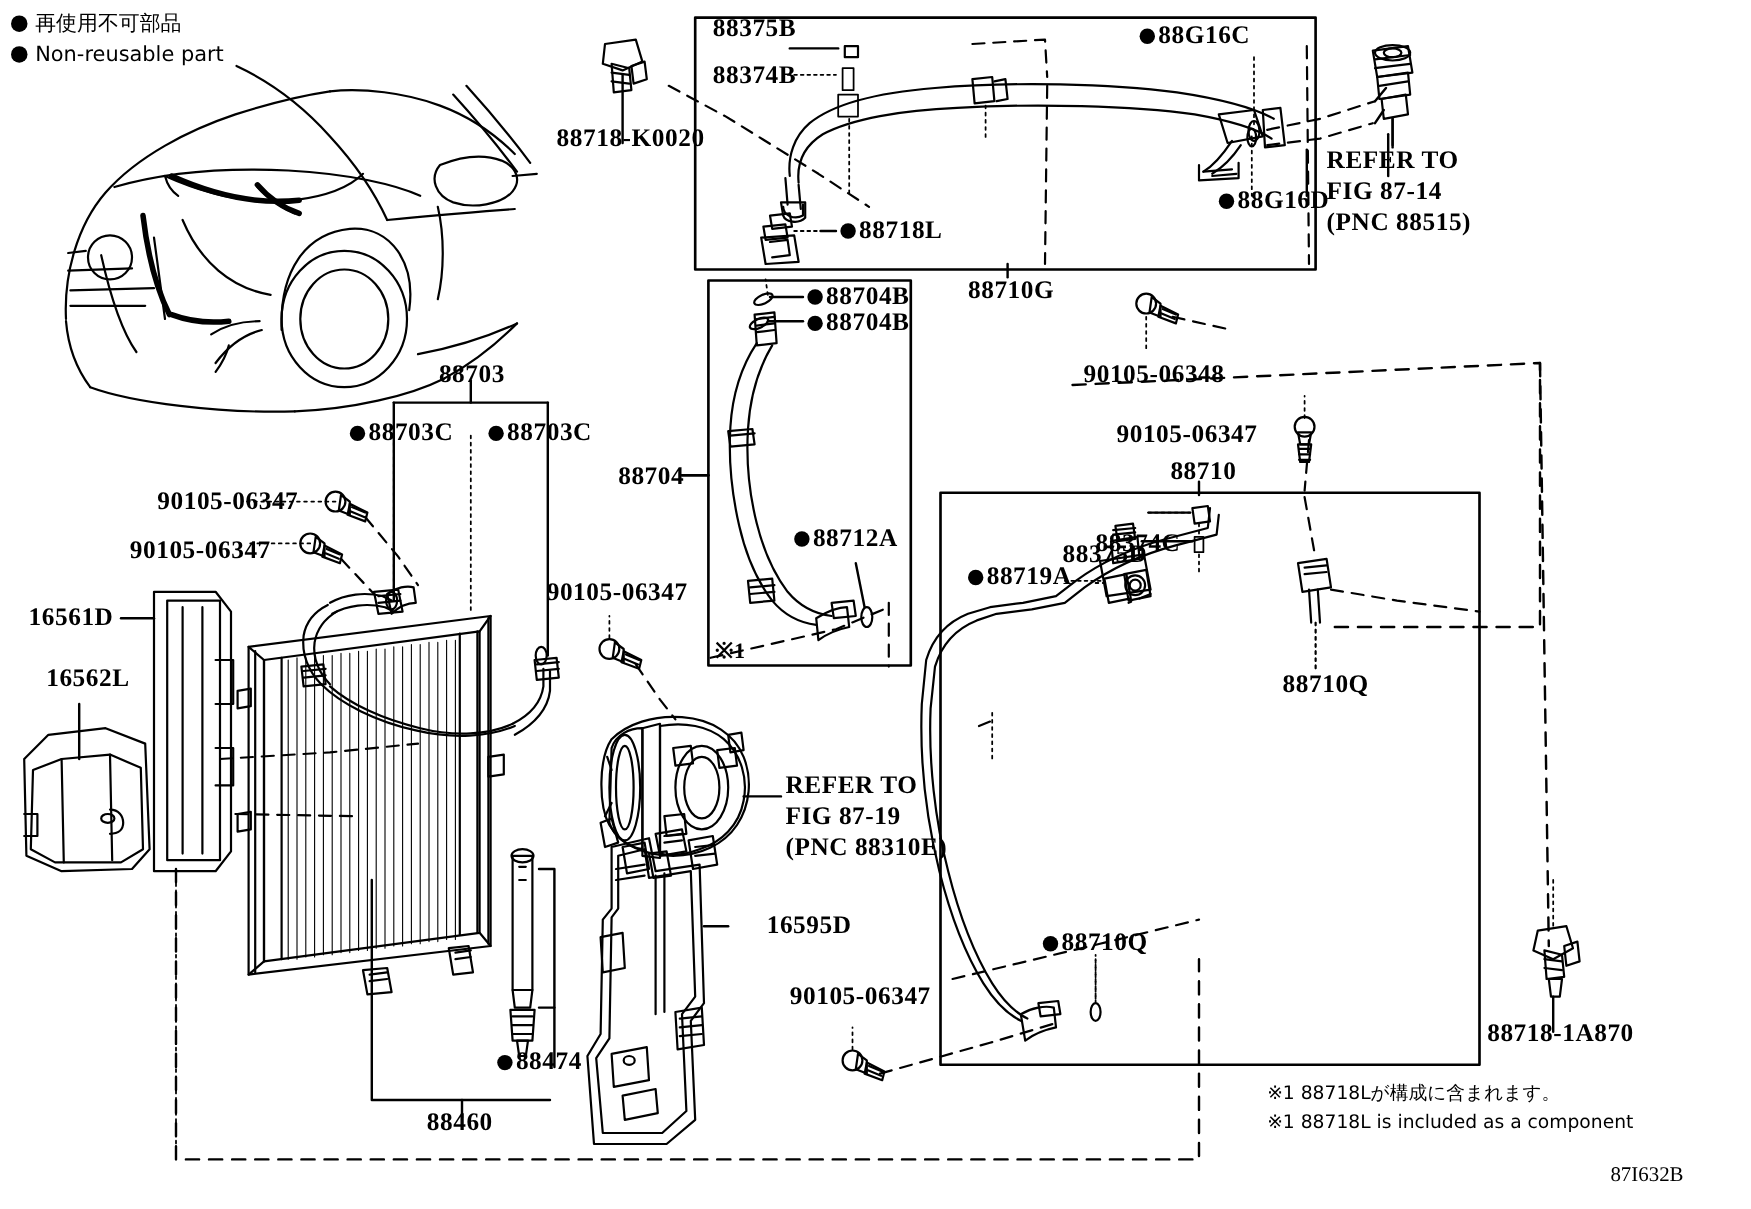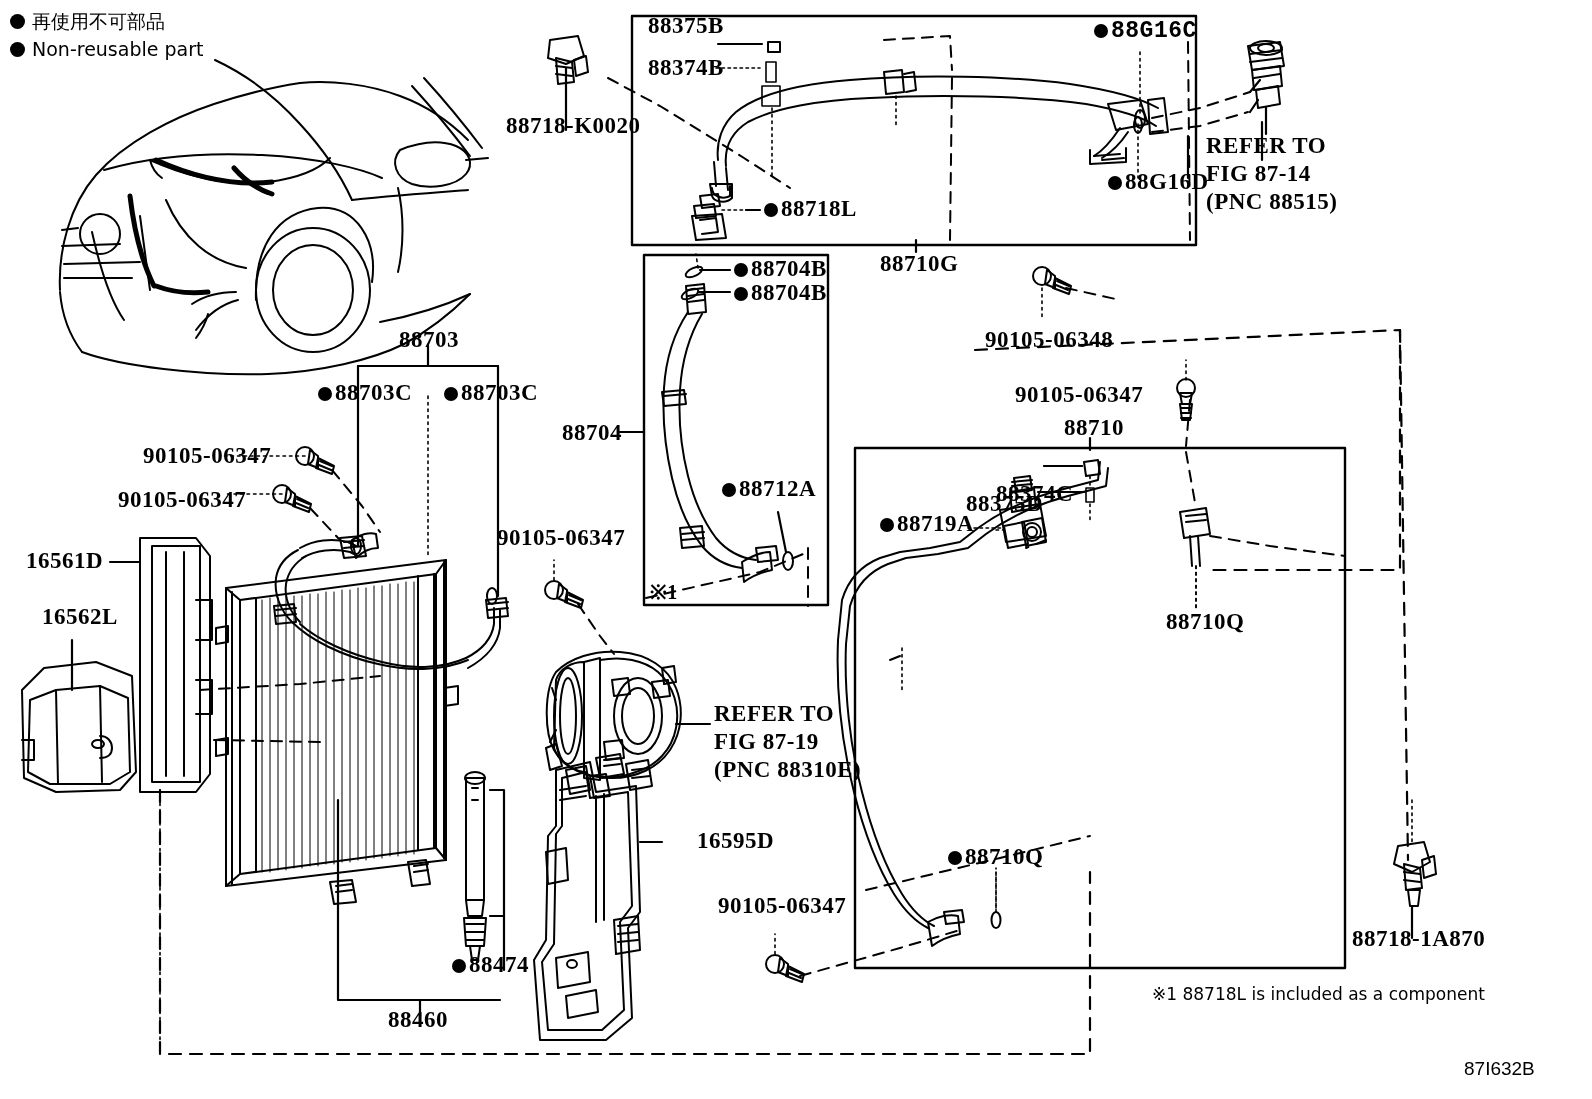--- a/index.html
+++ b/index.html
@@ -10,21 +10,21 @@
   .lbl{position:absolute;white-space:nowrap;font-family:"Liberation Serif",serif;
        font-weight:bold;font-size:23px;letter-spacing:.5px;line-height:1;}
   .dot{display:inline-block;width:14px;height:14px;border-radius:50%;
        background:#000;vertical-align:-1px;margin-right:3px;}
   .legend{position:absolute;left:10px;top:8px;font-size:20px;line-height:1.45;}
   .legend .row{display:flex;align-items:center;gap:7px;white-space:nowrap;}
   .legend .d{width:15px;height:15px;border-radius:50%;background:#000;flex:0 0 auto;}
   .legend .t{font-family:"DejaVu Sans",sans-serif;font-size:19px;}
   .multi{line-height:1.22;}
   .foot{position:absolute;font-family:"DejaVu Sans",sans-serif;font-size:17px;line-height:1.5;}
-  .code{position:absolute;font-family:Liberation Sans, sans-serif;font-size:19px;}
+  .code{position:absolute;font-family:Liberation Serif, serif;font-size:19px;}
 </style>
 </head>
 <body>
 
 <div id="stage">
 
   <svg class="layer" viewBox="0 0 1592 1099" xmlns="http://www.w3.org/2000/svg">
     <g fill="none" stroke="#000" stroke-width="2" stroke-linecap="round" stroke-linejoin="round">
 
       <g stroke-width="2">
@@ -495,21 +495,21 @@
   </div>
 
   <div class="lbl" style="left:648px;top:14px;">88375B</div>
   <div class="lbl" style="left:648px;top:56px;">88374B</div>
   <div class="lbl" style="left:506px;top:114px;">88718-K0020</div>
 
   <div class="lbl" style="left:764px;top:197px;">
     <span class="dot"></span><span>88718L</span>
   </div>
 
-  <div class="lbl" style="left:1094px;top:20px;font-family:Liberation Mono, monospace;">
+  <div class="lbl" style="left:1036px;top:20px;">
     <span class="dot"></span><span>88G16C</span>
   </div>
   <div class="lbl" style="left:1108px;top:170px;">
     <span class="dot"></span><span>88G16D</span>
   </div>
 
   <div class="lbl multi" style="left:1206px;top:132px;">
     <div>REFER TO</div>
     <div>FIG 87-14</div>
     <div>(PNC 88515)</div>
@@ -565,17 +565,18 @@
   </div>
   <div class="lbl" style="left:1352px;top:927px;">88718-1A870</div>
 
   <div class="lbl multi" style="left:714px;top:700px;">
     <div>REFER TO</div>
     <div>FIG 87-19</div>
     <div>(PNC 88310E)</div>
   </div>
 
   <div class="foot" style="left:1152px;top:982px;">
+    <div>※1 88718Lが構成に含まれます。</div>
     <div>※1 88718L is included as a component</div>
   </div>
   <div class="code" style="left:1464px;top:1058px;">87I632B</div>
 
 </div>
 
 </body></html>

